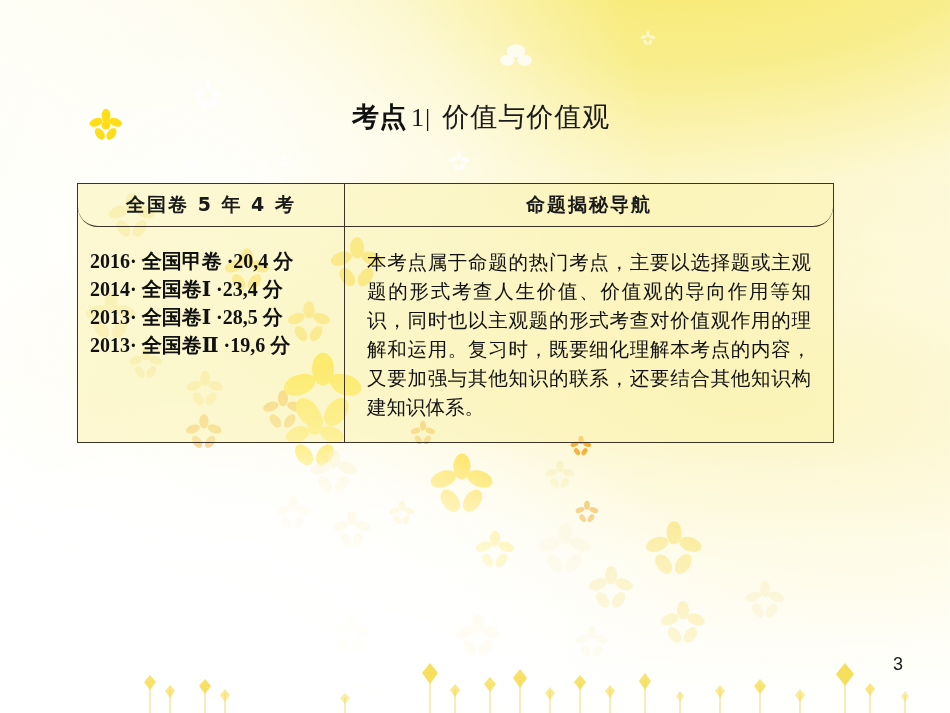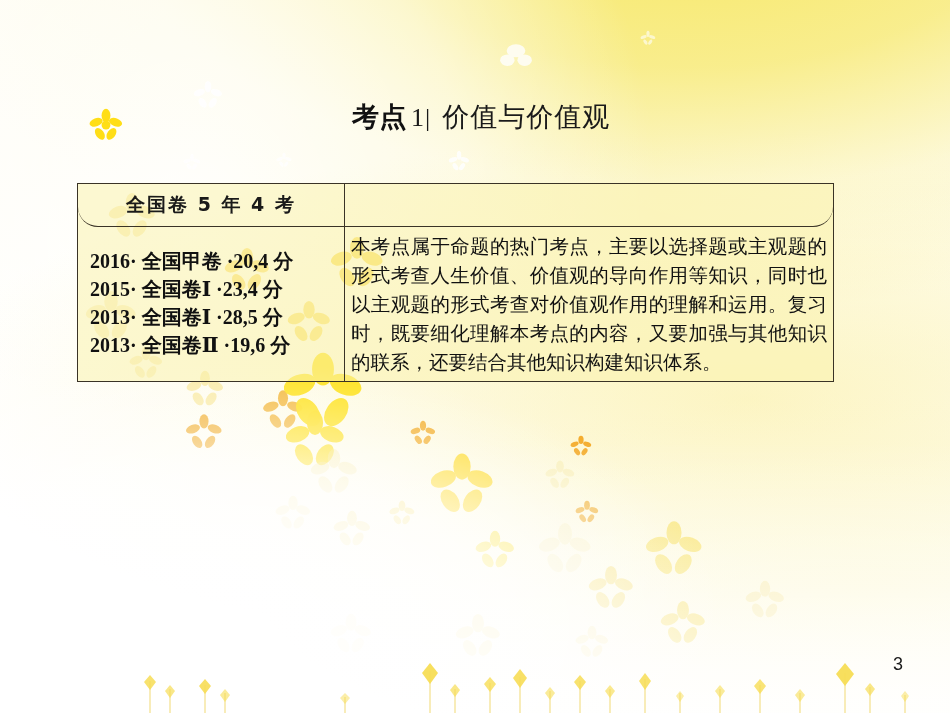--- a/index.html
+++ b/index.html
@@ -149,21 +149,21 @@
   }
 
   .nav-text {
     font-family: "DejaVu Sans", "Liberation Sans", sans-serif;
     font-size: 19.5px;
     color: #111111;
     line-height: 29px;
     text-align: justify;
     text-justify: inter-ideograph;
     letter-spacing: 0px;
-    margin: 0;
+    margin: 16px;
   }
 
   
   .bottom-strip {
     position: absolute;
     left: 0;
     right: 0;
     bottom: 0;
     height: 54px;
     pointer-events: none;
@@ -643,27 +643,30 @@
     <span class="title-bar">|</span>
     <span class="title-main">价值与价值观</span>
   </div>
 
   <div class="exam-table">
 
     <div class="tbl-row head">
       <div class="cell-left">
         <span class="head-text">全国卷 5 年 4 考</span>
       </div>
+      <div class="cell-right">
+        <span class="head-text">命题揭秘导航</span>
+      </div>
     </div>
 
     <div class="tbl-row body">
       <div class="cell-left">
         <ul class="exam-list">
           <li>2016· 全国甲卷 ·20,4 分</li>
-          <li>2015· 全国卷Ⅰ ·23,4 分</li>
+          <li>2014· 全国卷Ⅰ ·23,4 分</li>
           <li>2013· 全国卷Ⅰ ·28,5 分</li>
           <li>2013· 全国卷Ⅱ ·19,6 分</li>
         </ul>
       </div>
       <div class="cell-right">
         <p class="nav-text">本考点属于命题的热门考点，主要以选择题或主观题的形式考查人生价值、价值观的导向作用等知识，同时也以主观题的形式考查对价值观作用的理解和运用。复习时，既要细化理解本考点的内容，又要加强与其他知识的联系，还要结合其他知识构建知识体系。</p>
       </div>
     </div>
 
   </div>

